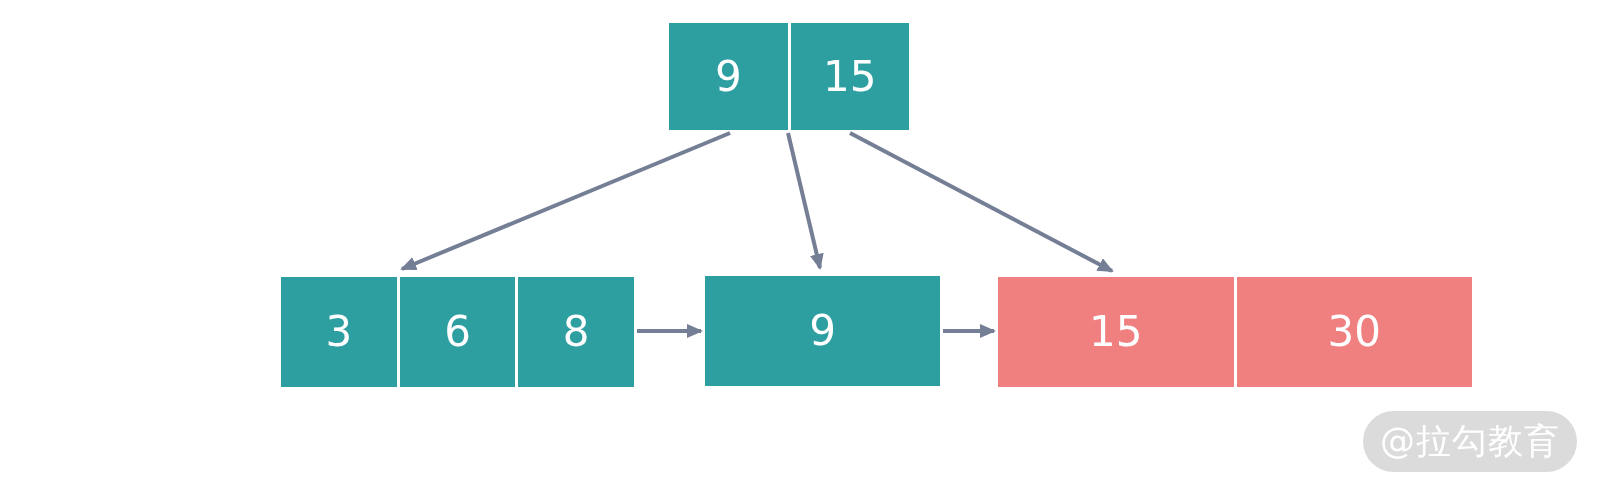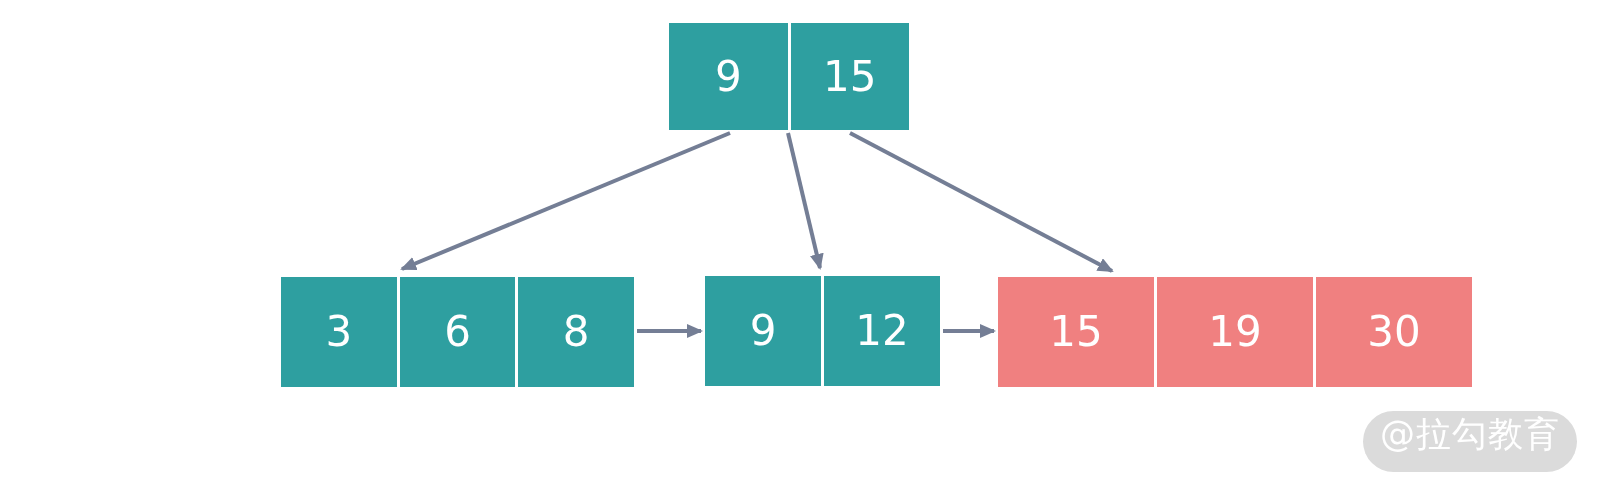--- a/index.html
+++ b/index.html
@@ -55,20 +55,21 @@
   .node-leaf2 { left: 705px; top: 276px; width: 235px; height: 110px; }
   .node-leaf3 { left: 998px; top: 277px; width: 474px; height: 110px; }
   .watermark {
     position: absolute;
     left: 1363px; top: 411px;
     width: 214px; height: 61px;
     border-radius: 31px;
     background: var(--watermark-bg);
     color: var(--watermark-text);
     display: flex;
+    align-items: center;
     justify-content: center;
     font-size: 35px;
     letter-spacing: 1px;
   }
 </style>
 </head>
 <body>
 
 <div class="canvas">
 
@@ -91,26 +92,24 @@
   </div>
 
   <div class="node node-leaf1">
     <div class="cell">3</div>
     <div class="cell">6</div>
     <div class="cell">8</div>
   </div>
 
   <div class="node node-leaf2">
     <div class="cell">9</div>
-    <div class="cell">12</div>
   </div>
 
   <div class="node node-leaf3 highlight">
     <div class="cell">15</div>
-    <div class="cell">19</div>
     <div class="cell">30</div>
   </div>
 
   <div class="watermark">
     <span>@拉勾教育</span>
   </div>
 
 </div>
 
 </body></html>

